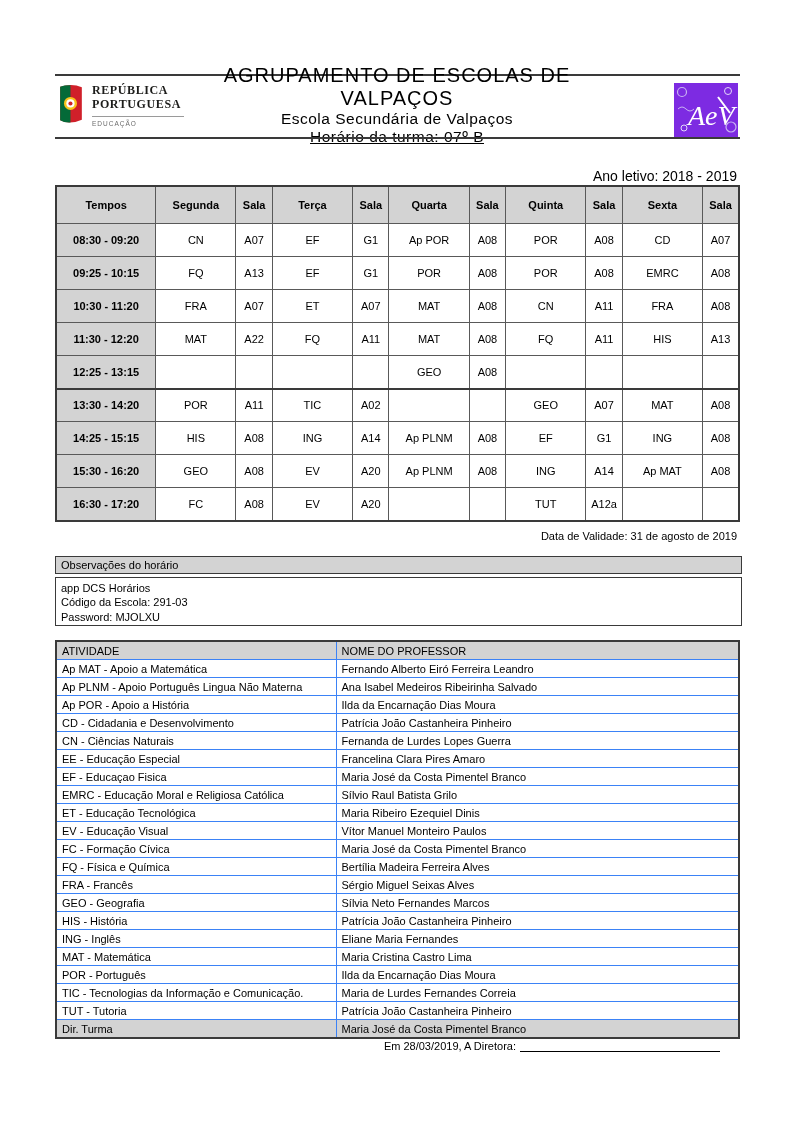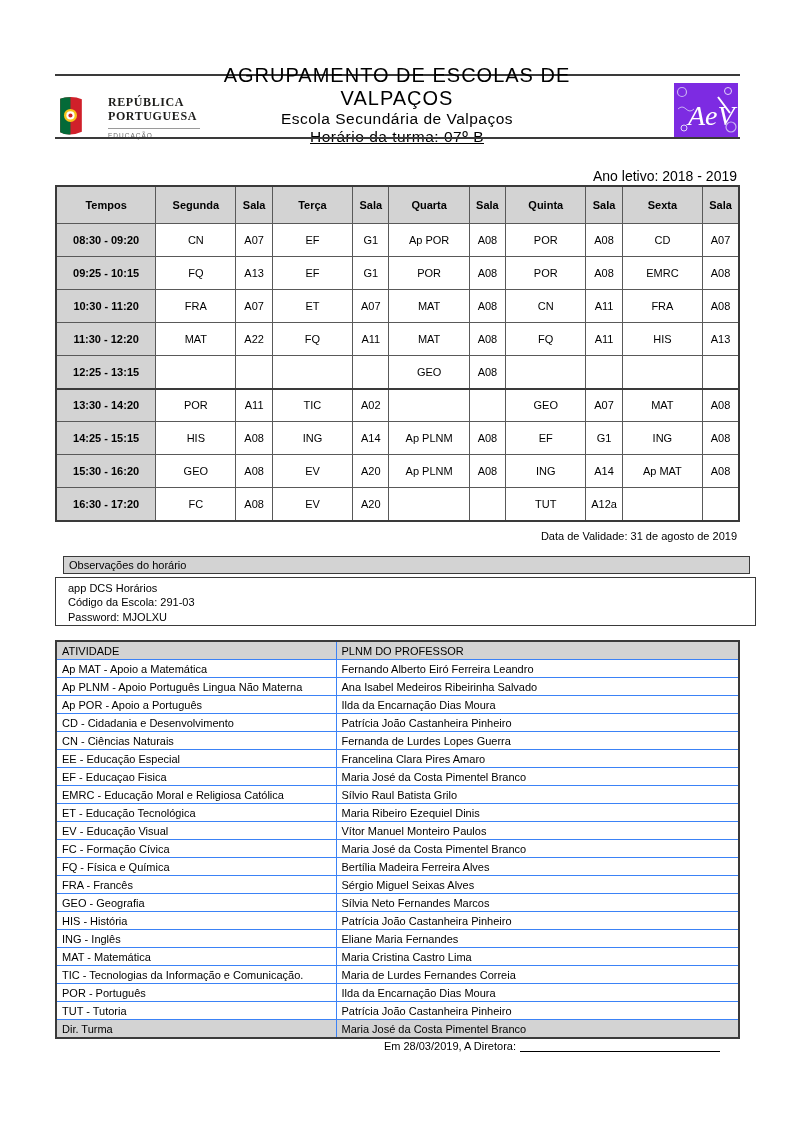--- a/index.html
+++ b/index.html
@@ -5,21 +5,21 @@
   html,body{margin:0;padding:0;background:#fff;}
   .page{
     position:relative; width:794px; height:1123px; background:#fff;
     font-family:"Liberation Sans", sans-serif; color:#000; overflow:hidden;
   }
   .rule{position:absolute; left:55px; width:685px; height:2px; background:#3a3a3a;}
   .rule-top{top:74px;}
   .rule-bottom{top:137px;}
 
   
-  .gov-logo{position:absolute; left:58px; top:96px; display:flex; gap:24px; align-items:flex-start;}
+  .gov-logo{position:absolute; left:58px; top:84px; display:flex; gap:8px; align-items:flex-start;}
   .gov-text{display:flex; flex-direction:column;}
   .gov-name{font-family:"Liberation Serif", serif; font-weight:bold; font-size:12px; letter-spacing:.6px; line-height:1.15; color:#1d1d1b;}
   .gov-sep{width:92px; height:1px; background:#9a9a9a; margin:4px 0 3px 0;}
   .gov-sub{font-size:6.5px; letter-spacing:1px; color:#6b6b6b;}
 
   
   .titles{position:absolute; left:180px; right:180px; top:76px; height:58px;
     display:flex; flex-direction:column; align-items:center; justify-content:center; text-align:center;}
   .title-main{font-size:20px; letter-spacing:1px;}
   .title-sub{font-size:15.5px; letter-spacing:.5px;}
@@ -39,23 +39,23 @@
   .timetable thead th{background:#d3d3d3; height:34px; font-weight:bold;}
   .timetable tbody th.time{background:#d3d3d3; font-weight:bold;}
   .timetable tbody tr{height:33px;}
   .timetable td{text-align:center;}
   .timetable tr.session-divider th, .timetable tr.session-divider td{border-bottom:2px solid #3a3a3a;}
 
   .validity-label{position:absolute; right:57px; top:530px; font-size:11px;}
 
   
   .obs-title{position:absolute; left:55px; top:556px; width:675px;
-    background:#d3d3d3; border:1px solid #3a3a3a; font-size:11px; padding:2px 5px;margin-left:8px;}
+    background:#d3d3d3; border:1px solid #3a3a3a; font-size:11px; padding:2px 5px;}
   .obs-body{position:absolute; left:55px; top:577px; width:675px; height:41px;
-    border:1px solid #3a3a3a; font-size:11px; padding:3px 12px; line-height:1.3;}
+    border:1px solid #3a3a3a; font-size:11px; padding:3px 5px; line-height:1.3;}
 
   
   .teachers{position:absolute; left:55px; top:640px; width:685px;
     border-collapse:collapse; table-layout:fixed; font-size:11px;}
   .teachers th, .teachers td{border:1px solid #3b82f6; padding:1px 5px; text-align:left; font-weight:normal; height:15px; overflow:hidden; white-space:nowrap;}
   .teachers{border:2px solid #3a3a3a;}
   .teachers thead th{background:#d3d3d3;}
   .teachers tr.footer-row td{background:#d3d3d3;}
 
   
@@ -270,34 +270,34 @@
     </div>
 
   <table class="teachers">
     <colgroup>
         <col style="width:41%">
         <col style="width:59%">
       </colgroup>
     <thead>
         <tr>
           <th>ATIVIDADE</th>
-          <th>PLNM DO  PROFESSOR</th>
+          <th>NOME DO  PROFESSOR</th>
         </tr>
       </thead>
     <tbody>
         <tr>
           <td>Ap MAT - Apoio a Matemática</td>
           <td>Fernando Alberto Eiró Ferreira Leandro</td>
         </tr>
         <tr>
           <td>Ap PLNM - Apoio Português Lingua Não Materna</td>
           <td>Ana Isabel Medeiros Ribeirinha Salvado</td>
         </tr>
         <tr>
-          <td>Ap POR - Apoio a Português</td>
+          <td>Ap POR - Apoio a História</td>
           <td>Ilda da Encarnação Dias Moura</td>
         </tr>
         <tr>
           <td>CD - Cidadania e Desenvolvimento</td>
           <td>Patrícia João Castanheira Pinheiro</td>
         </tr>
         <tr>
           <td>CN - Ciências Naturais</td>
           <td>Fernanda de Lurdes Lopes Guerra</td>
         </tr>
@@ -343,26 +343,26 @@
         </tr>
         <tr>
           <td>ING - Inglês</td>
           <td>Eliane Maria Fernandes</td>
         </tr>
         <tr>
           <td>MAT - Matemática</td>
           <td>Maria Cristina Castro Lima</td>
         </tr>
         <tr>
+          <td>POR  - Português</td>
+          <td>Ilda da Encarnação Dias Moura</td>
+        </tr>
+        <tr>
           <td>TIC - Tecnologias da Informação e Comunicação.</td>
           <td>Maria de Lurdes Fernandes Correia</td>
-        </tr>
-        <tr>
-          <td>POR  - Português</td>
-          <td>Ilda da Encarnação Dias Moura</td>
         </tr>
         <tr>
           <td>TUT - Tutoria</td>
           <td>Patrícia João Castanheira Pinheiro</td>
         </tr>
         <tr class="footer-row">
           <td>Dir. Turma</td>
           <td>Maria José da Costa Pimentel Branco</td>
         </tr>
       </tbody>

